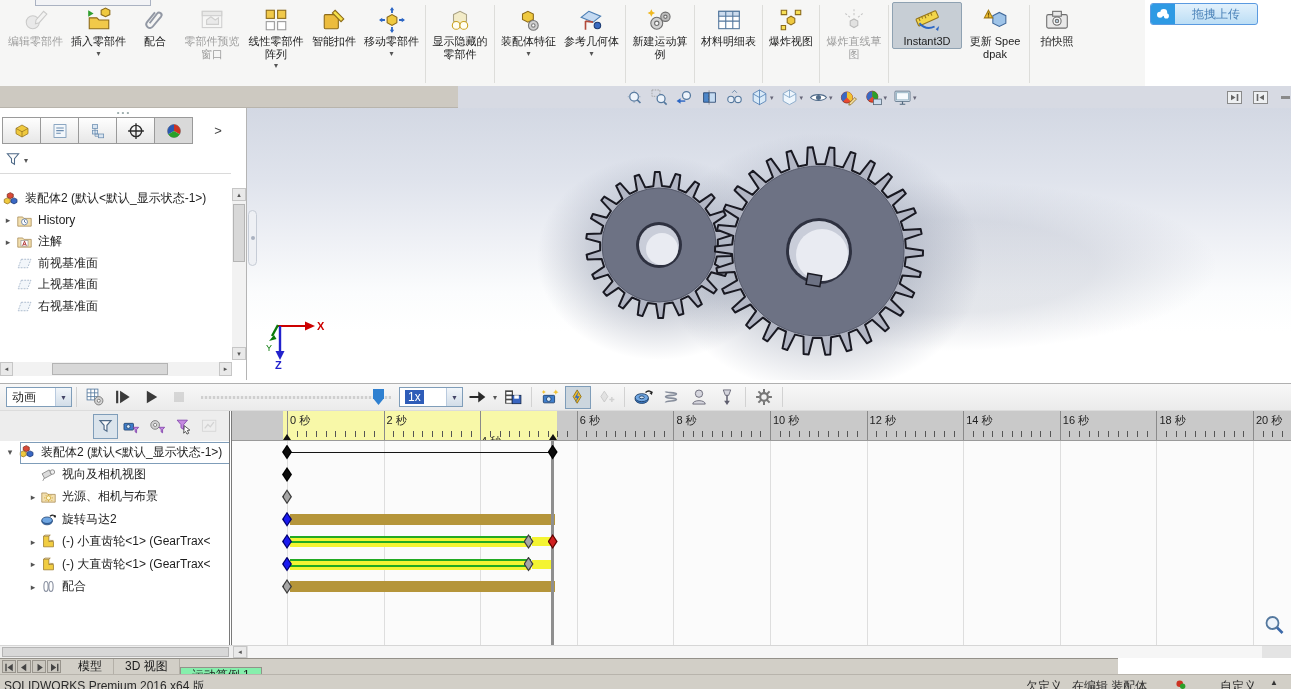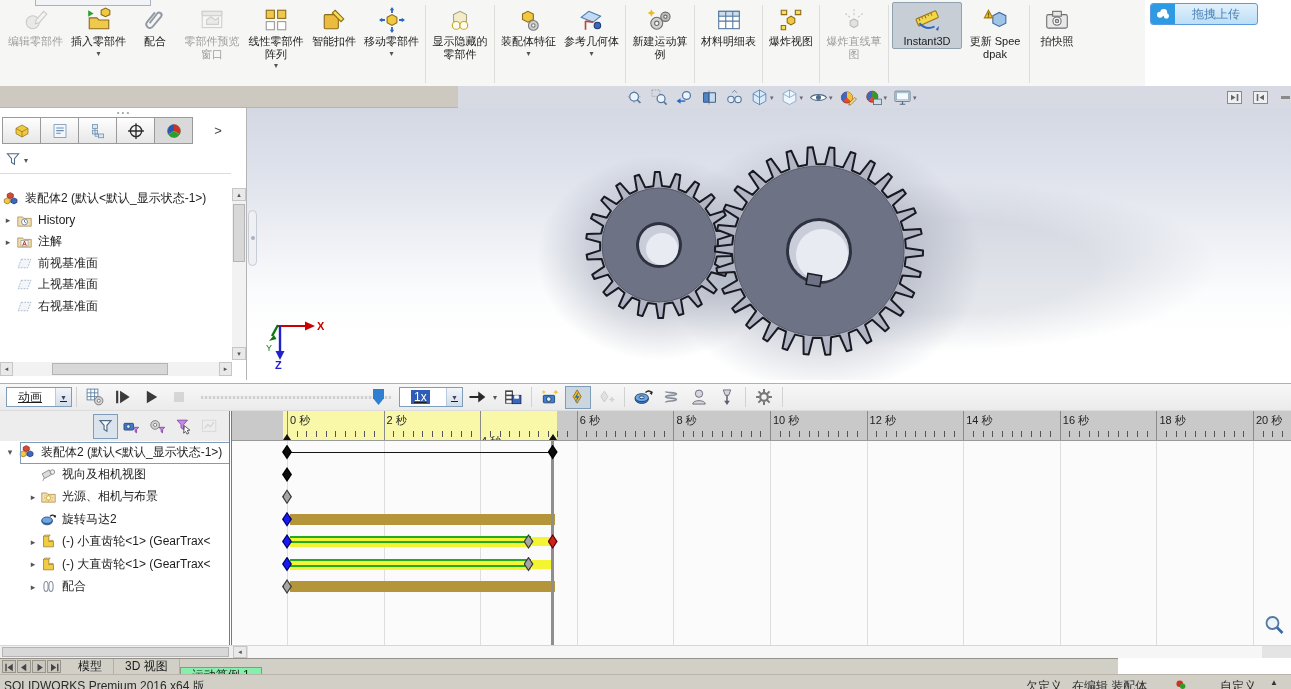--- a/index.html
+++ b/index.html
@@ -61,21 +61,21 @@
   #vp{left:247px;top:108px;width:1044px;height:272px;
       background:linear-gradient(180deg,#d3d8e3 0%,#dfe3ec 26%,#eef0f5 48%,#fbfcfd 68%,#ffffff 82%);}
   #splitterh{position:absolute;left:1px;top:102px;width:9px;height:56px;background:#eef0f4;border:1px solid #c6ccd6;
              border-radius:5px;box-sizing:border-box;}
   #splitterh .dot{position:absolute;left:2px;top:25px;width:4px;height:4px;border-radius:50%;background:#aab2c0;}
   
   #motion{left:0;top:383px;width:1291px;height:262px;background:#ffffff;border-top:1px solid #b0b0b0;box-sizing:border-box;}
   #mtb{position:absolute;left:0;top:0;width:1291px;height:27px;background:linear-gradient(#f8f8f8,#ebebeb);
        border-bottom:1px solid #dcdcdc;display:flex;align-items:center;padding-left:6px;box-sizing:border-box;}
   .sel{height:20px;border:1px solid #7f9db9;background:#fff;font-size:12px;display:flex;align-items:center;
-       padding-left:11px;box-sizing:border-box;text-decoration:underline;}
+       padding-left:5px;box-sizing:border-box;}
   .sel .sdd{margin-left:auto;width:15px;height:100%;background:linear-gradient(#f2f6fa,#d2dde8);border-left:1px solid #b9cade;
             display:flex;align-items:center;justify-content:center;font-size:7px;color:#446;}
   .hl{background:#2e5cb8;color:#fff;padding:0 3px;}
   .tbtn{width:26px;height:23px;display:flex;align-items:center;justify-content:center;margin:0 1px;border:1px solid transparent;
         box-sizing:border-box;}
   .tbtn.pressed{background:#ccd6de;border:1px solid #7f9db9;}
   .tsep{width:1px;height:20px;background:#d2d2d2;margin:0 4px;}
   #sld{width:190px;height:18px;position:relative;margin:0 8px;}
   #sld .track{position:absolute;left:0;top:8px;width:100%;height:3px;background:repeating-linear-gradient(90deg,#cfcfcf 0 2px,#eaeaea 2px 4px);}
   #sld .thumb{position:absolute;left:172px;top:1px;width:11px;height:16px;background:#2f80d0;

